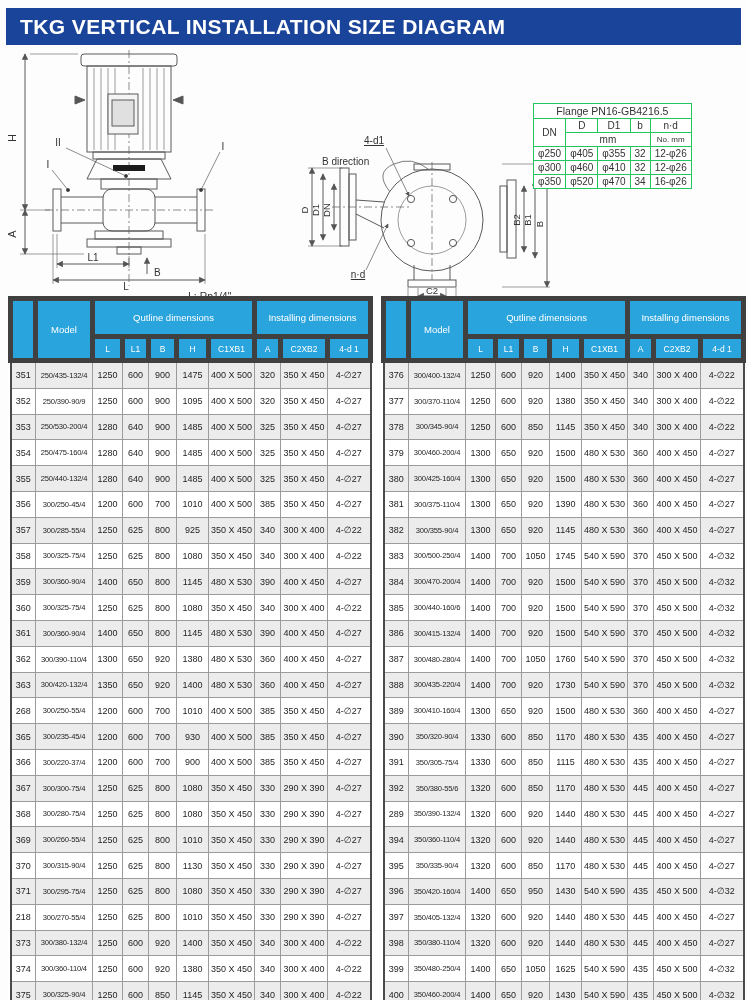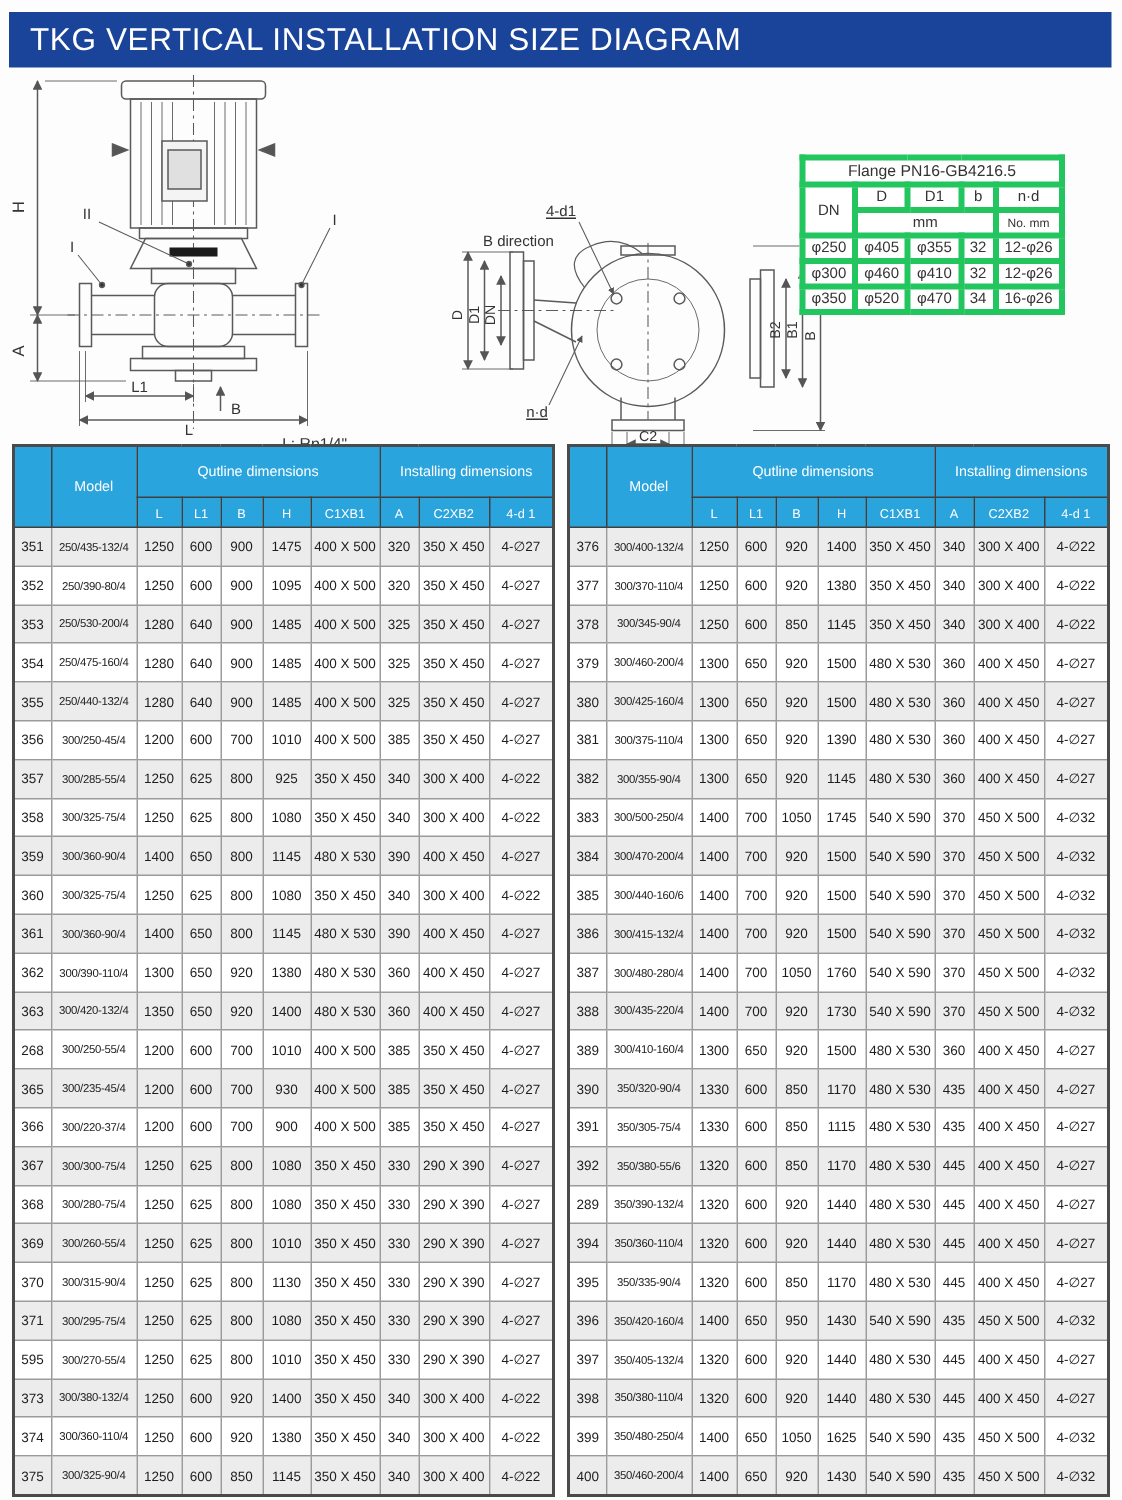--- a/index.html
+++ b/index.html
@@ -3,40 +3,40 @@
 <meta charset="utf-8">
 <style>
   html,body{margin:0;padding:0;}
   body{
     width:748px;height:1000px;position:relative;overflow:hidden;
     background:#fdfdfd;font-family:"Liberation Sans",sans-serif;color:#222;
   }
   .title-bar{
     position:absolute;left:6px;top:8px;width:735px;height:37px;
     background:var(--title-bg,#1a4499);color:#fff;display:flex;align-items:center;
-    padding-left:14px;box-sizing:border-box;font-size:21px;font-weight:normal;letter-spacing:.4px;text-align:center;
+    padding-left:14px;box-sizing:border-box;font-size:21px;font-weight:bold;letter-spacing:.4px;text-align:center;
   }
   .diagram-area{position:absolute;left:0;top:46px;width:748px;height:250px;}
   .diagram-area svg{position:absolute;}
   svg text{font-family:"Liberation Sans",sans-serif;fill:#333;}
   .bdir-title{position:absolute;left:322px;top:110px;font-size:10px;color:#333;}
   .port-notes{position:absolute;left:188px;top:244px;font-size:10.5px;color:#333;line-height:13px;white-space:pre;}
 
   
   .flange-table{position:absolute;left:533px;top:103px;border-collapse:collapse;font-size:10px;color:#333;background:#fff;}
-  .flange-table th,.flange-table td{border:4px solid #22c55e;padding:1px 4px;text-align:center;font-weight:normal;}
+  .flange-table th,.flange-table td{border:1px solid #22c55e;padding:1px 4px;text-align:center;font-weight:normal;}
   .flange-table .tt{font-size:10.5px;}
   .flange-table .small{font-size:8px;}
 
   
   .main-tables{position:absolute;left:8px;top:296px;display:flex;gap:8px;}
   table.dim{border-collapse:collapse;table-layout:fixed;width:360px;font-size:9px;color:#1d1d1d;border:2px solid #4a4a4a;background:#fff;}
   .dim thead th{
     background:var(--header-bg,#29a4dd);color:#fff;font-weight:normal;
-    border:1px solid #404040;padding:0;
+    border:5px solid #404040;padding:0;
   }
   .dim thead .grp{font-size:9.5px;height:33px;}
   .dim thead .sub{font-size:8.5px;height:19px;}
   .dim td{border:1px solid #9b9b9b;height:24.8px;text-align:center;padding:0 1px;overflow:hidden;white-space:nowrap;}
   .dim tr.alt td{background:var(--row-alt,#ececec);}
   .dim td.model{font-size:7.6px;letter-spacing:-.2px;}
   .dim td.num{font-size:9px;margin-top:39px;}
 </style>
 </head>
 <body>
@@ -275,21 +275,21 @@
           <td class="">600</td>
           <td class="">900</td>
           <td class="">1475</td>
           <td class="">400 X 500</td>
           <td class="">320</td>
           <td class="">350 X 450</td>
           <td class="">4-∅27</td>
         </tr>
         <tr>
           <td class="num">352</td>
-          <td class="model">250/390-80/4</td>
+          <td class="model">250/390-90/9</td>
           <td class="">1250</td>
           <td class="">600</td>
           <td class="">900</td>
           <td class="">1095</td>
           <td class="">400 X 500</td>
           <td class="">320</td>
           <td class="">350 X 450</td>
           <td class="">4-∅27</td>
         </tr>
         <tr class="alt">
@@ -514,21 +514,21 @@
           <td class="">1250</td>
           <td class="">625</td>
           <td class="">800</td>
           <td class="">1080</td>
           <td class="">350 X 450</td>
           <td class="">330</td>
           <td class="">290 X 390</td>
           <td class="">4-∅27</td>
         </tr>
         <tr>
-          <td class="num">595</td>
+          <td class="num">218</td>
           <td class="model">300/270-55/4</td>
           <td class="">1250</td>
           <td class="">625</td>
           <td class="">800</td>
           <td class="">1010</td>
           <td class="">350 X 450</td>
           <td class="">330</td>
           <td class="">290 X 390</td>
           <td class="">4-∅27</td>
         </tr>

